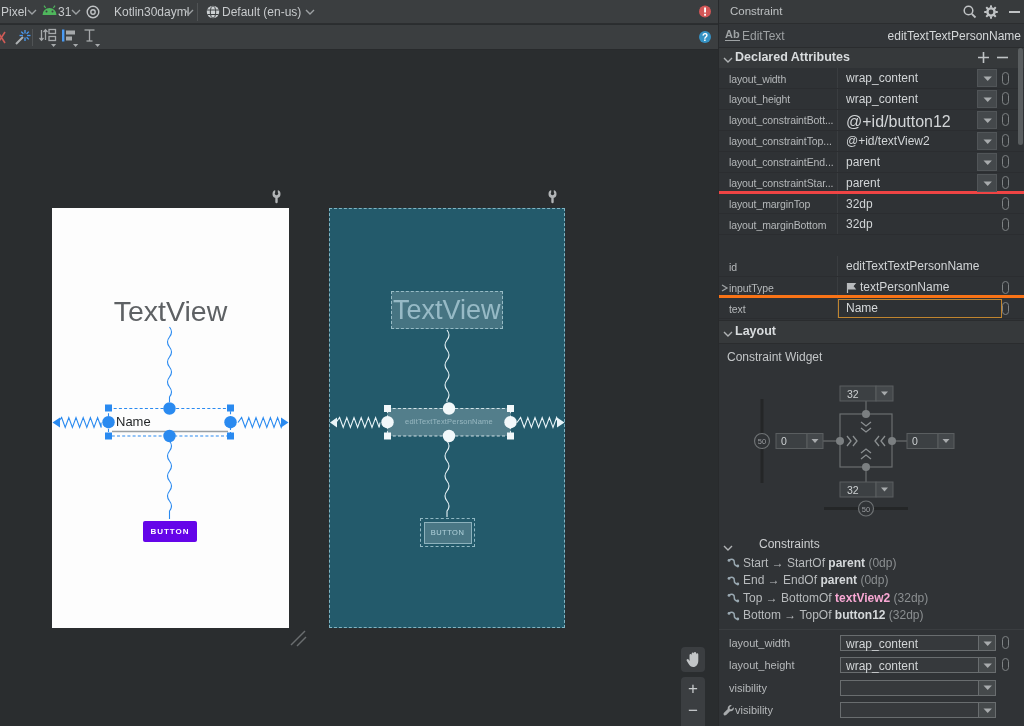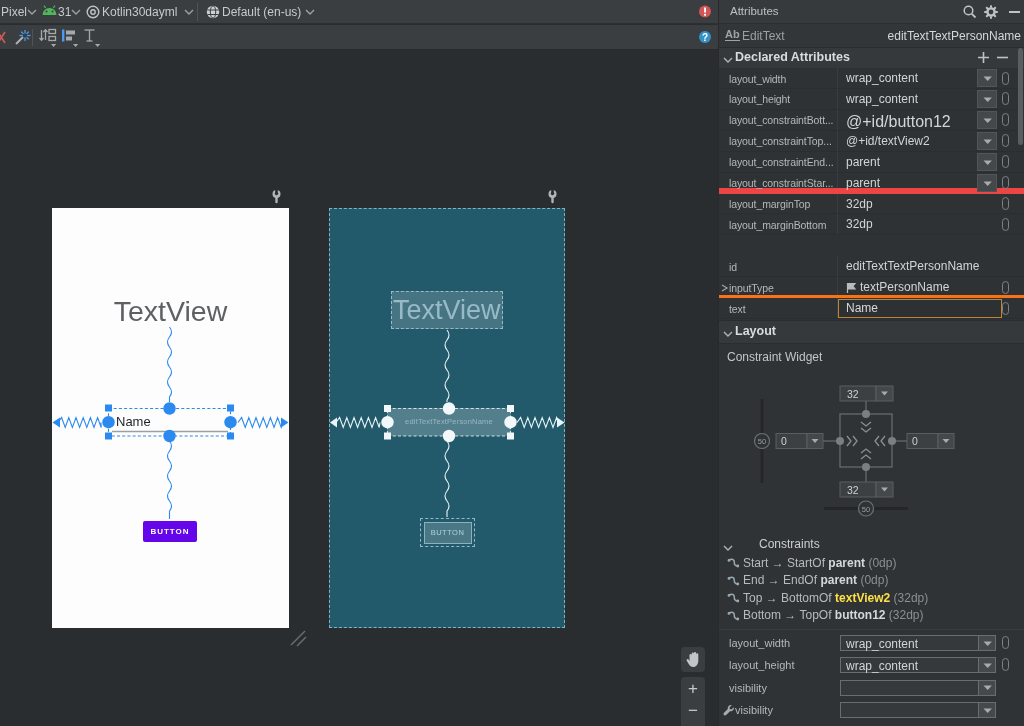--- a/index.html
+++ b/index.html
@@ -33,21 +33,21 @@
       <line x1="12.4" y1="8" x2="14" y2="5.6" stroke="#4fb65c" stroke-width="1.2"></line>
     </svg>
     <span class="tb-text" style="left:58px;">31</span>
     <svg class="abs" width="10" height="24" style="left:71px;top:0;">
         <path d="M 1 10 l 4 4 l 4 -4" stroke="#9da1a3" fill="none" stroke-width="1.4"></path>
       </svg>
     <svg class="abs" width="15" height="24" style="left:86px;top:0;">
       <circle cx="7" cy="12" r="5.8" fill="none" stroke="#c0c3c5" stroke-width="1.4"></circle>
       <circle cx="7" cy="12" r="2.2" fill="none" stroke="#c0c3c5" stroke-width="1.4"></circle>
     </svg>
-    <span class="tb-text" style="left:102px;">Kotlin30dayml</span>
+    <span class="tb-text" style="left:114px;">Kotlin30dayml</span>
     <svg class="abs" width="10" height="24" style="left:184px;top:0;">
         <path d="M 1 10 l 4 4 l 4 -4" stroke="#9da1a3" fill="none" stroke-width="1.4"></path>
       </svg>
     <div class="abs" style="left:197px;top:3px;width:1px;height:18px;background:#505355;"></div>
     <svg class="abs" width="16" height="24" style="left:205px;top:0;">
       <circle cx="8" cy="12" r="6.2" fill="#ccd0d2"></circle>
       <ellipse cx="8" cy="12" rx="2.7" ry="6.2" fill="none" stroke="#3b3e40" stroke-width="1"></ellipse>
       <line x1="2" y1="10" x2="14" y2="10" stroke="#3b3e40" stroke-width="1"></line>
       <line x1="2.4" y1="14.5" x2="13.6" y2="14.5" stroke="#3b3e40" stroke-width="1"></line>
     </svg>
@@ -186,21 +186,21 @@
     </svg>
   </div>
   <div class="abs" style="left:681px;top:677px;width:24px;height:49px;background:#3b3e41;border-radius:4px 4px 0 0;color:#c7cacc;">
     <div style="position:absolute;left:0;top:2px;width:24px;text-align:center;font-size:17px;">+</div>
     <div style="position:absolute;left:0;top:24px;width:24px;text-align:center;font-size:17px;">−</div>
   </div>
 
   <div id="panel" class="abs">
 
     <div class="p-abs hdrline" style="left:0;top:0;width:306px;height:24px;background:#373a3c;"></div>
-    <div class="p-abs" style="left:11px;top:5px;font-size:11.5px;color:#bdc0c2;">Attributes</div>
+    <div class="p-abs" style="left:11px;top:5px;font-size:11.5px;color:#bdc0c2;">Constraint</div>
     <svg class="p-abs" width="16" height="16" style="left:243px;top:4px;">
       <circle cx="6.5" cy="6.5" r="4.3" fill="none" stroke="#c0c3c5" stroke-width="1.5"></circle>
       <line x1="9.8" y1="9.8" x2="13.5" y2="13.5" stroke="#c0c3c5" stroke-width="1.8"></line>
     </svg>
     <svg class="p-abs" width="16" height="16" style="left:264px;top:4px;">
       <circle cx="8" cy="8" r="3.6" fill="none" stroke="#c0c3c5" stroke-width="2.4"></circle>
       <rect x="7" y="1.2" width="2" height="2.6" rx="0.5" fill="#c0c3c5" transform="rotate(0 8 8)"></rect>
         <rect x="7" y="1.2" width="2" height="2.6" rx="0.5" fill="#c0c3c5" transform="rotate(45 8 8)"></rect>
         <rect x="7" y="1.2" width="2" height="2.6" rx="0.5" fill="#c0c3c5" transform="rotate(90 8 8)"></rect>
         <rect x="7" y="1.2" width="2" height="2.6" rx="0.5" fill="#c0c3c5" transform="rotate(135 8 8)"></rect>
@@ -274,21 +274,21 @@
         <div style="position:absolute;left:0;top:83.7px;width:306px;height:20.92px;border-bottom:1px solid #2b2d30;">
           <div style="position:absolute;left:118px;top:0;width:1px;height:100%;background:#3a3d40;"></div>
           <div style="position:absolute;left:10px;top:4.5px;font-size:10.5px;letter-spacing:-0.1px;color:#b5b8ba;">layout_constraintEnd...</div>
           <div style="position:absolute;left:127px;top:3px;font-size:12px;color:#d2d5d7;">parent</div>
           <div style="position:absolute;left:258px;top:1px;width:20px;height:18px;background:#44484b;border:1px solid #515558;"></div>
           <svg style="position:absolute;left:263.5px;top:8px;" width="10" height="6">
             <path d="M 0.5 0.5 l 4.2 4.6 l 4.2 -4.6 z" fill="#a8abad"></path>
           </svg>
           <div style="position:absolute;left:283px;top:3.5px;width:7px;height:13px;border:1.5px solid #7e8284;border-radius:4.5px;"></div>
         </div>
-        <div style="position:absolute;left:0;top:104.6px;width:306px;height:20.92px;border-bottom:6px solid #ef4444;">
+        <div style="position:absolute;left:0;top:104.6px;width:306px;height:20.92px;border-bottom:3px solid #ef4444;">
           <div style="position:absolute;left:118px;top:0;width:1px;height:100%;background:#3a3d40;"></div>
           <div style="position:absolute;left:10px;top:4.5px;font-size:10.5px;letter-spacing:-0.1px;color:#b5b8ba;">layout_constraintStar...</div>
           <div style="position:absolute;left:127px;top:3px;font-size:12px;color:#d2d5d7;">parent</div>
           <div style="position:absolute;left:258px;top:1px;width:20px;height:18px;background:#44484b;border:1px solid #515558;"></div>
           <svg style="position:absolute;left:263.5px;top:8px;" width="10" height="6">
             <path d="M 0.5 0.5 l 4.2 4.6 l 4.2 -4.6 z" fill="#a8abad"></path>
           </svg>
           <div style="position:absolute;left:283px;top:3.5px;width:7px;height:13px;border:1.5px solid #7e8284;border-radius:4.5px;"></div>
         </div>
         <div style="position:absolute;left:0;top:125.5px;width:306px;height:20.92px;border-bottom:1px solid #2b2d30;">
@@ -413,21 +413,21 @@
             <circle cx="10.8" cy="9" r="1.4" fill="#9aa9b2"></circle>
           </svg>
           <div style="position:absolute;left:24px;top:1.5px;font-size:12px;color:#b8bbbd;white-space:nowrap;">End → EndOf <span style="font-weight:bold;color:#d5d8da;">parent</span><span style="color:#8b8f91;"> (0dp)</span></div>
         </div>
         <div style="position:absolute;left:0;top:35.0px;width:306px;height:17.5px;">
           <svg style="position:absolute;left:8px;top:3px;" width="14" height="13">
             <path d="M 2 3.2 c 2.8 -1.8 5.5 -0.6 5.3 2 c -0.2 2.4 1.2 3.8 3.4 3.8" fill="none" stroke="#9aa9b2" stroke-width="1.5"></path>
             <circle cx="2" cy="3.4" r="1.4" fill="#9aa9b2"></circle>
             <circle cx="10.8" cy="9" r="1.4" fill="#9aa9b2"></circle>
           </svg>
-          <div style="position:absolute;left:24px;top:1.5px;font-size:12px;color:#b8bbbd;white-space:nowrap;">Top → BottomOf <span style="font-weight:bold;color:#fde047;">textView2</span><span style="color:#8b8f91;"> (32dp)</span></div>
+          <div style="position:absolute;left:24px;top:1.5px;font-size:12px;color:#b8bbbd;white-space:nowrap;">Top → BottomOf <span style="font-weight:bold;color:#f9a8d4;">textView2</span><span style="color:#8b8f91;"> (32dp)</span></div>
         </div>
         <div style="position:absolute;left:0;top:52.5px;width:306px;height:17.5px;">
           <svg style="position:absolute;left:8px;top:3px;" width="14" height="13">
             <path d="M 2 3.2 c 2.8 -1.8 5.5 -0.6 5.3 2 c -0.2 2.4 1.2 3.8 3.4 3.8" fill="none" stroke="#9aa9b2" stroke-width="1.5"></path>
             <circle cx="2" cy="3.4" r="1.4" fill="#9aa9b2"></circle>
             <circle cx="10.8" cy="9" r="1.4" fill="#9aa9b2"></circle>
           </svg>
           <div style="position:absolute;left:24px;top:1.5px;font-size:12px;color:#b8bbbd;white-space:nowrap;">Bottom → TopOf <span style="font-weight:bold;color:#d5d8da;">button12</span><span style="color:#8b8f91;"> (32dp)</span></div>
         </div>
       </div>

